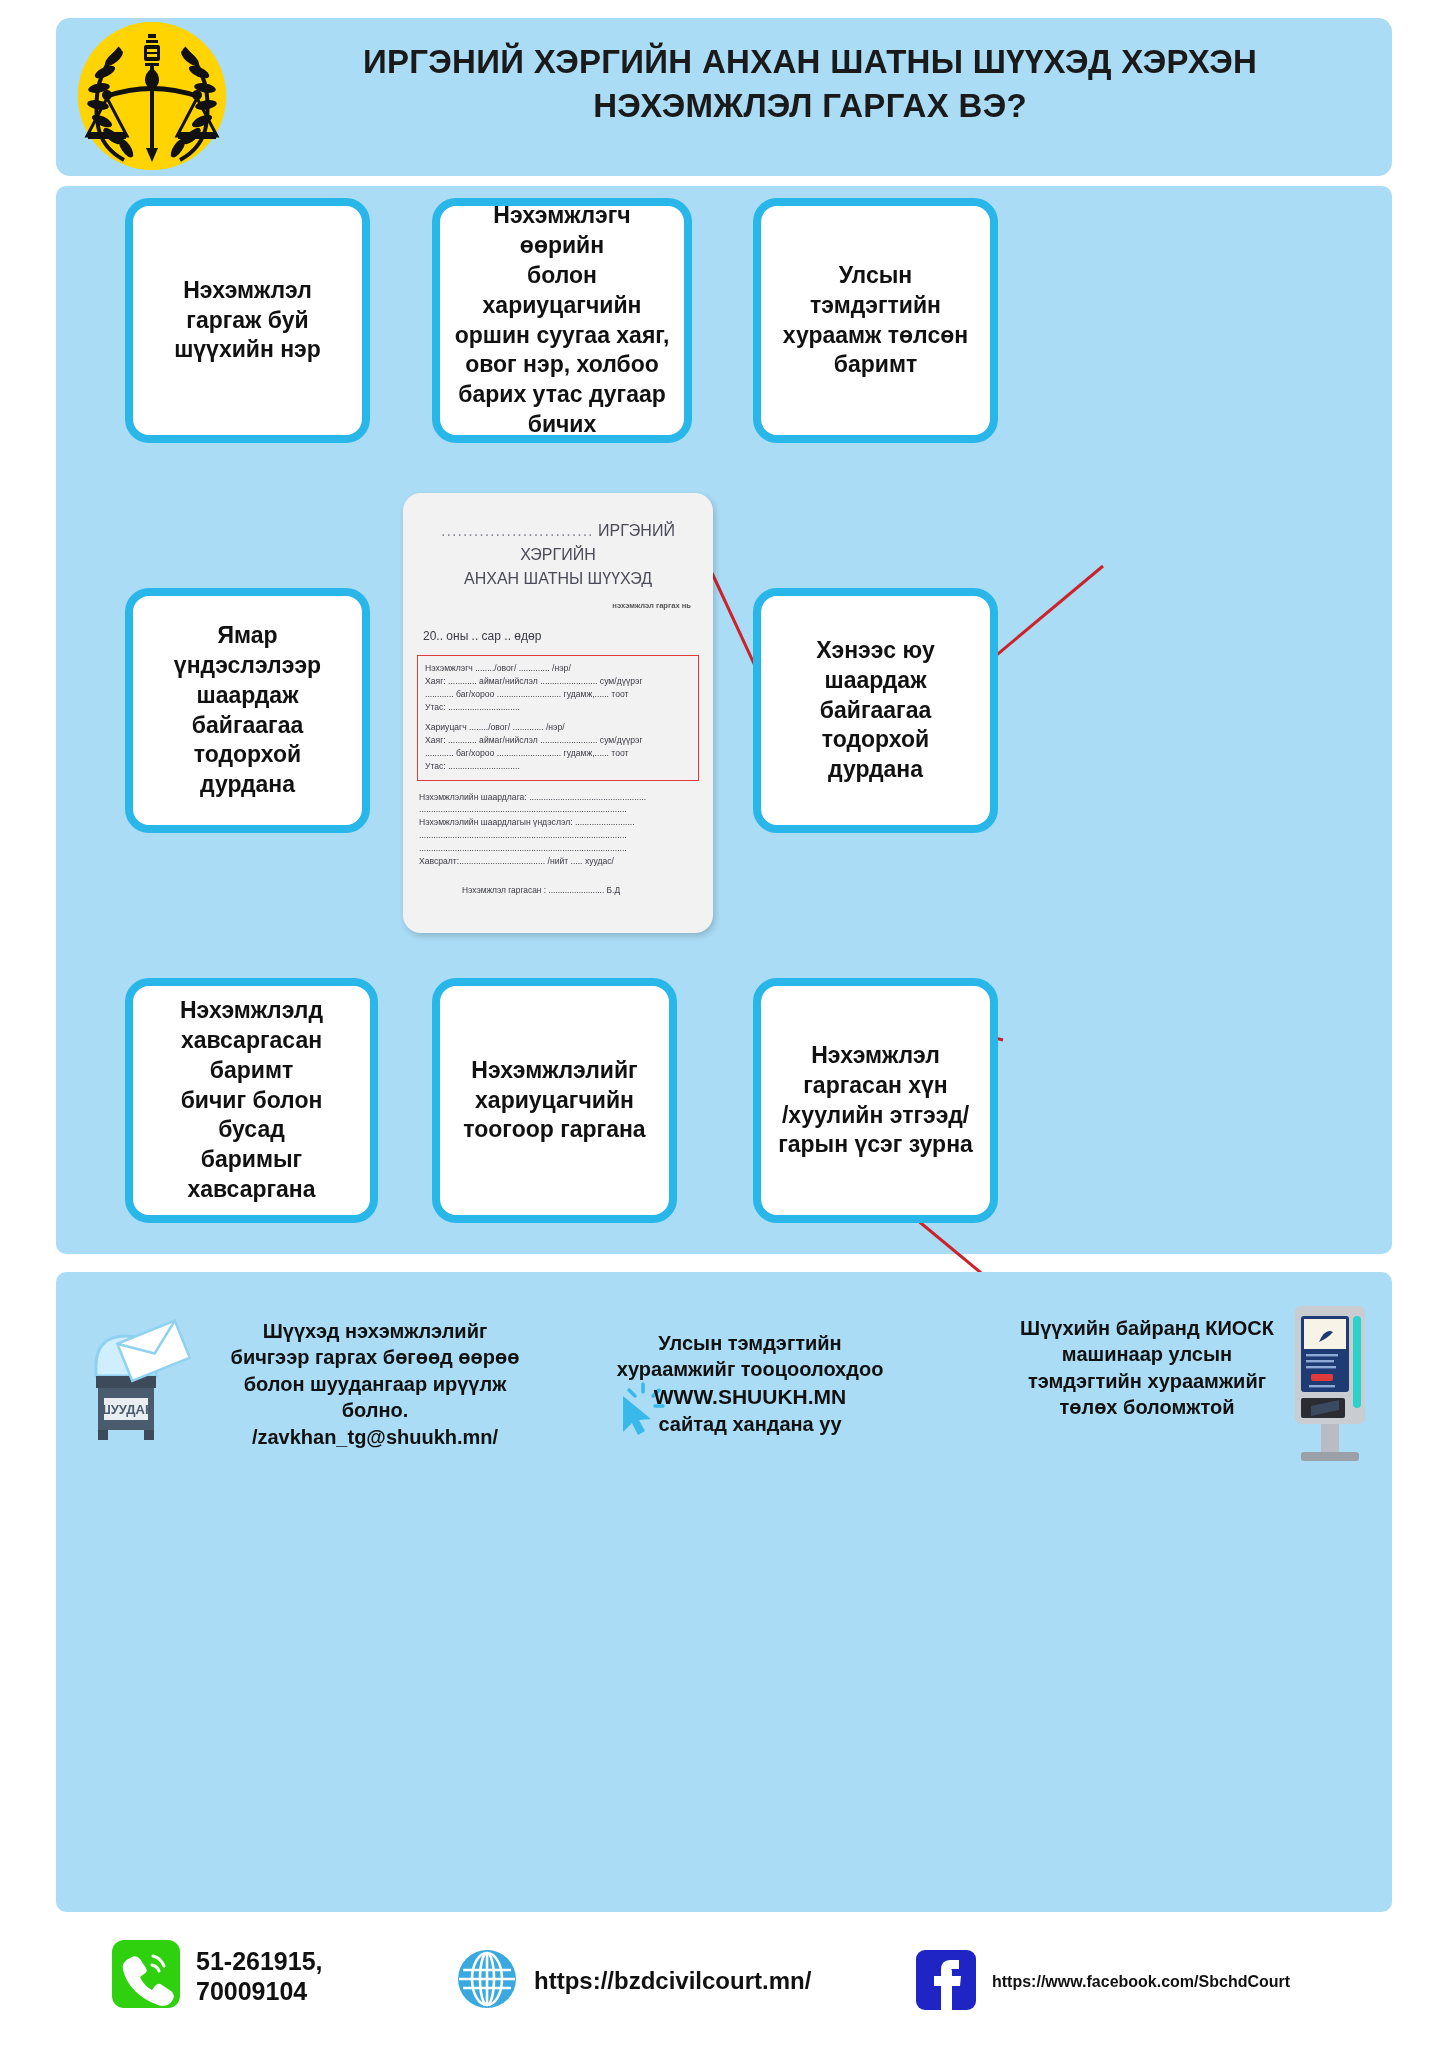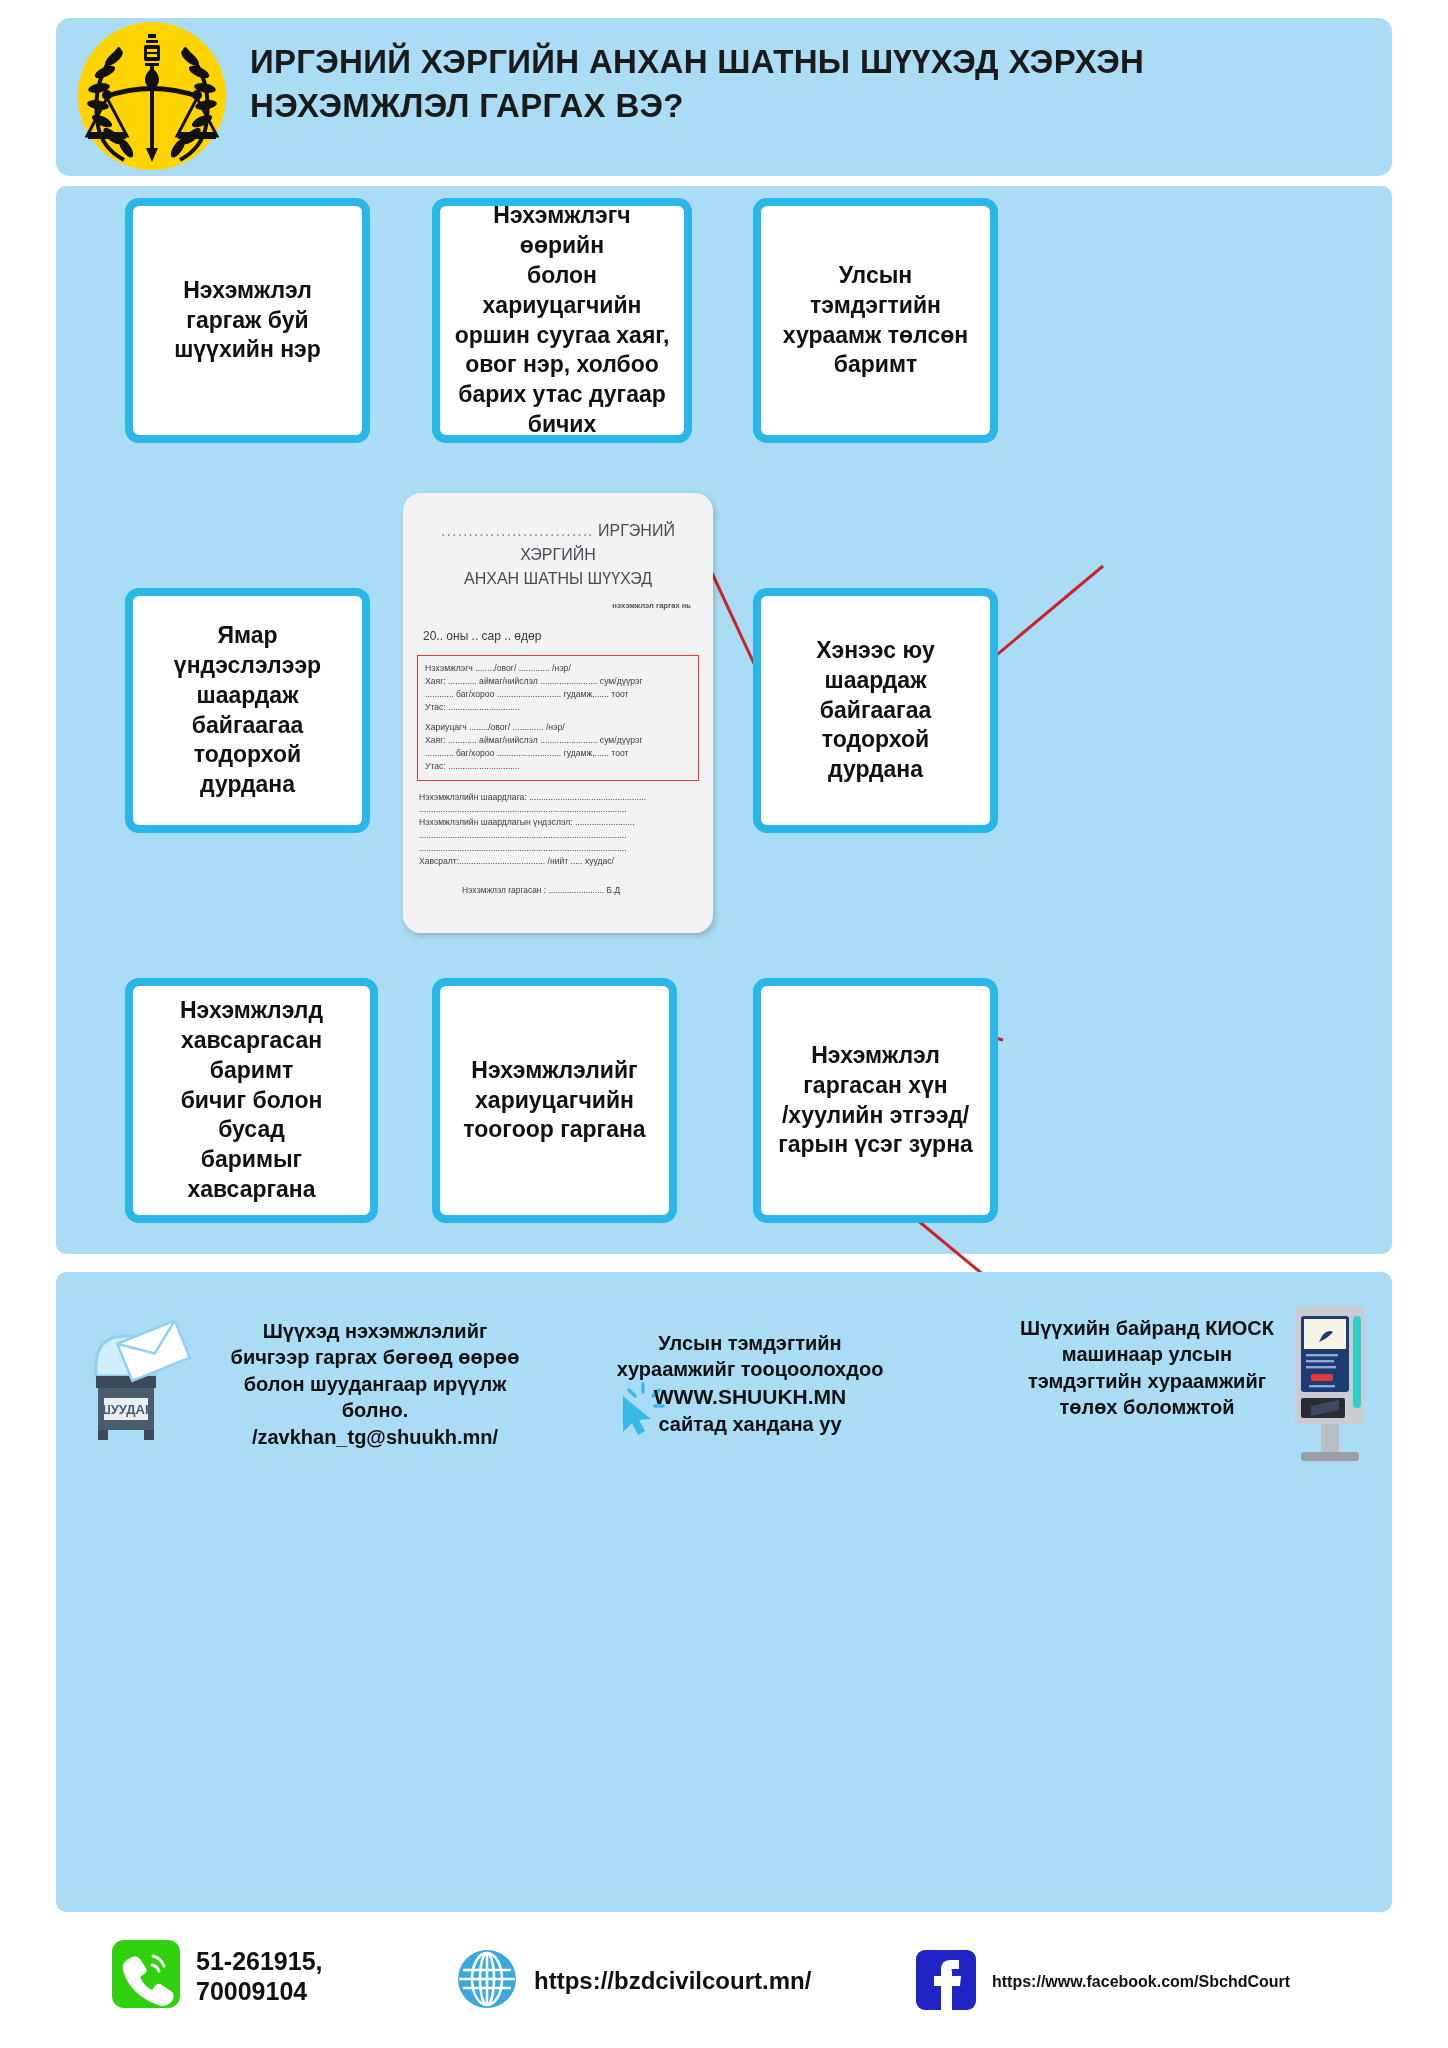--- a/index.html
+++ b/index.html
@@ -11,37 +11,37 @@
     position:absolute;left:56px;top:18px;width:1336px;height:158px;
     background:#aadcf5;border-radius:14px;
   }
   .logo{
     position:absolute;left:78px;top:22px;width:148px;height:148px;
     border-radius:50%;background:#ffd400;
   }
   .logo svg{display:block;width:148px;height:148px;}
   .header-title{
     position:absolute;left:250px;top:40px;width:1120px;
-    text-align:left;color:#1a1a1a;
+    text-align:center;color:#1a1a1a;
     font-size:33px;font-weight:bold;line-height:1.32;letter-spacing:.3px;
   }
 
   
   .main-panel{
     position:absolute;left:56px;top:186px;width:1336px;height:1068px;
     background:#aadcf5;border-radius:10px;
   }
 
   
   .lines{position:absolute;left:0;top:0;width:1448px;height:2048px;pointer-events:none;}
 
   
   .box{
     position:absolute;background:#ffffff;border:8px solid #29b6e8;
-    border-radius:14px;box-sizing:border-box;
+    border-radius:24px;box-sizing:border-box;
     display:flex;align-items:center;justify-content:center;
     text-align:center;color:#111111;font-weight:bold;
     line-height:1.3;padding:10px 14px;
   }
   .box span{display:block;white-space:pre-line;}
 
   .b1{left:125px;top:198px;width:245px;height:245px;font-size:23px;}
   .b2{left:432px;top:198px;width:260px;height:245px;font-size:23px;}
   .b3{left:753px;top:198px;width:245px;height:245px;font-size:23px;}
   .b4{left:125px;top:588px;width:245px;height:245px;font-size:23px;}

